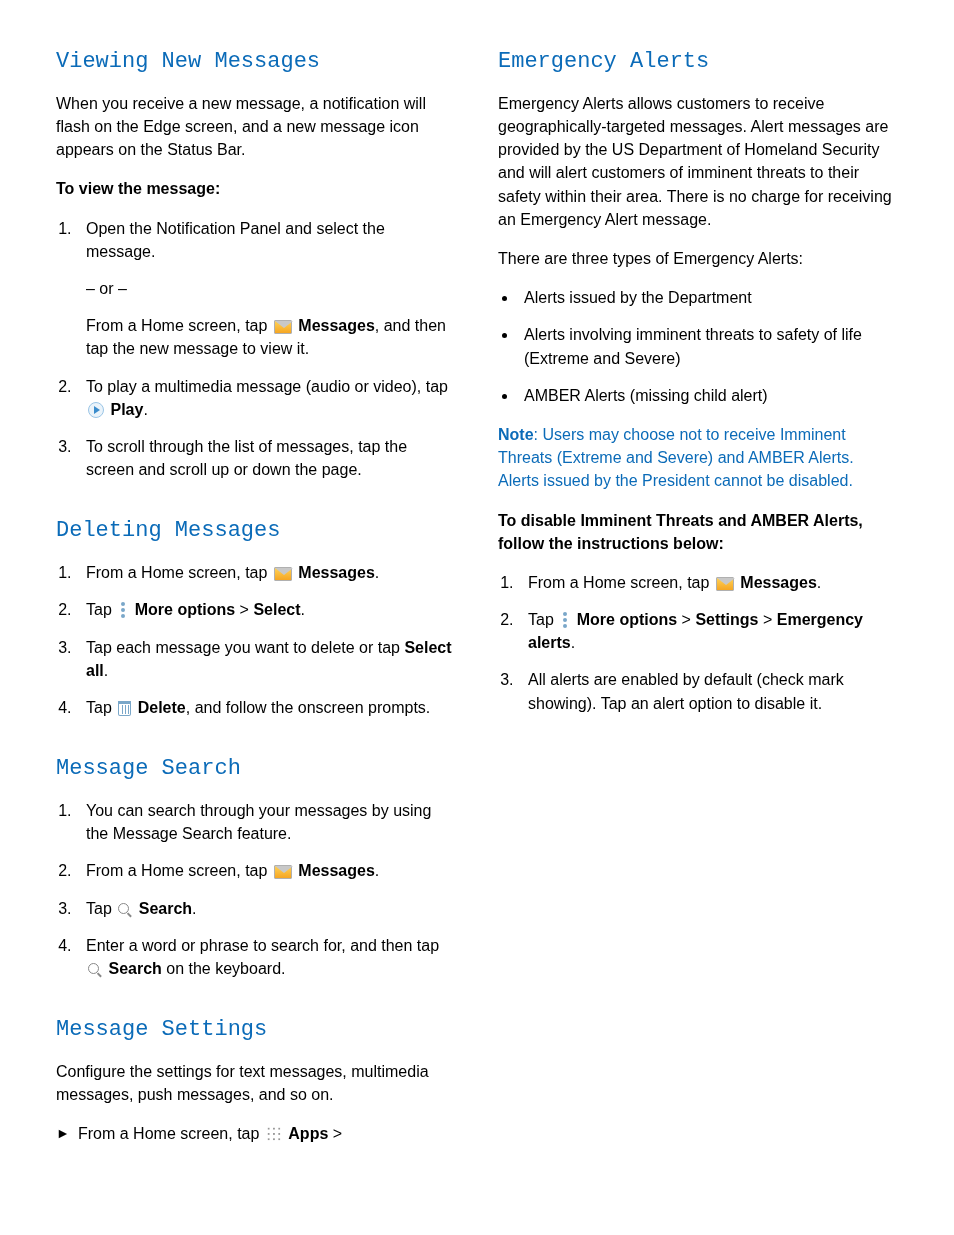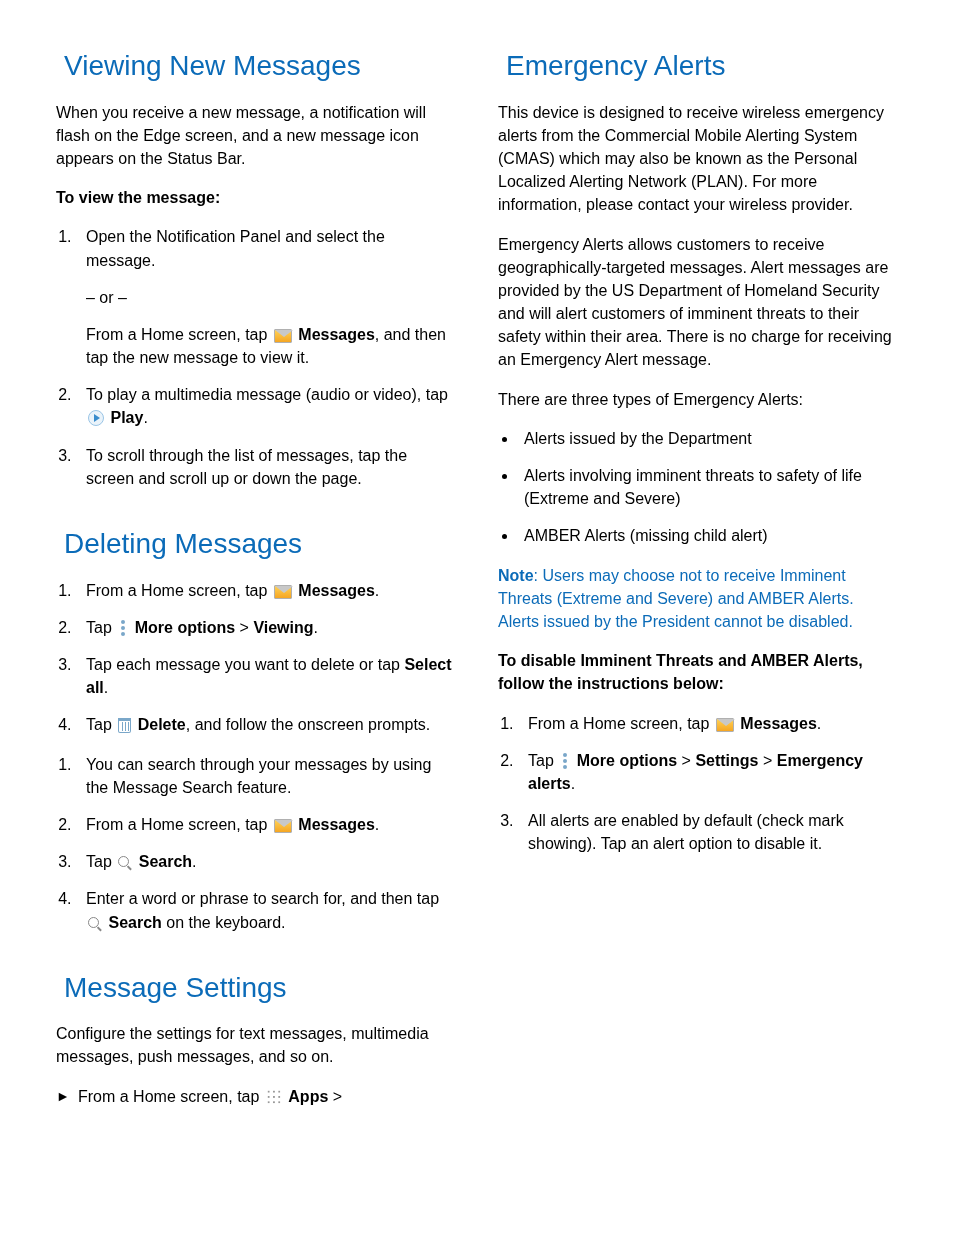--- a/index.html
+++ b/index.html
@@ -19,22 +19,23 @@
     display: flex;
     gap: 42px;
   }
   .col {
     flex: 1;
     min-width: 0;
   }
   h2.section {
     color: #0b6bb8;
     font-weight: 400;
-    font-size: 28px;
-    margin: 0 0 14px 8px;
+    font-size: 22px;
+    margin: 0 0 14px 0;
+    font-family: Liberation Mono, monospace;
   }
   h2.section.spaced { margin-top: 34px; }
   p { margin: 0 0 16px 0; }
   .bold { font-weight: 700; }
   ol.steps {
     padding-left: 20px;
     margin: 0 0 16px 0;
   }
   ol.steps > li {
     padding-left: 10px;
@@ -158,32 +159,33 @@
     <h2 class="section spaced">Deleting Messages</h2>
     <ol class="steps">
       <li>
         <span>From a Home screen, tap </span>
         <span class="ic ic-msg"></span>
         <span class="bold">Messages</span><span>.</span>
       </li>
       <li>
         <span>Tap </span>
         <span class="ic ic-dots"><span></span></span>
-        <span class="bold">More options</span><span> &gt; </span><span class="bold">Viewing</span><span>.</span>
+        <span class="bold">More options</span><span> &gt; </span><span class="bold">Select</span><span>.</span>
       </li>
       <li>
         <span>Tap each message you want to delete or tap </span><span class="bold">Select all</span><span>.</span>
       </li>
       <li>
         <span>Tap </span>
         <span class="ic ic-trash"></span>
         <span class="bold">Delete</span><span>, and follow the onscreen prompts.</span>
       </li>
     </ol>
 
+    <h2 class="section spaced">Message Search</h2>
     <ol class="steps">
       <li>You can search through your messages by using the Message Search feature.</li>
       <li>
         <span>From a Home screen, tap </span>
         <span class="ic ic-msg"></span>
         <span class="bold">Messages</span><span>.</span>
       </li>
       <li>
         <span>Tap </span>
         <span class="ic ic-search"></span>
@@ -203,21 +205,20 @@
       <div class="body">
         <span>From a Home screen, tap </span>
         <span class="ic ic-apps"></span>
         <span class="bold">Apps</span><span> &gt; </span>
       </div>
     </div>
   </div>
 
   <div class="col">
     <h2 class="section">Emergency Alerts</h2>
-    <p>This device is designed to receive wireless emergency alerts from the Commercial Mobile Alerting System (CMAS) which may also be known as the Personal Localized Alerting Network (PLAN). For more information, please contact your wireless provider.</p>
     <p>Emergency Alerts allows customers to receive geographically-targeted messages. Alert messages are provided by the US Department of Homeland Security and will alert customers of imminent threats to their safety within their area. There is no charge for receiving an Emergency Alert message.</p>
     <p>There are three types of Emergency Alerts:</p>
     <ul class="bullets">
       <li>Alerts issued by the Department</li>
       <li>Alerts involving imminent threats to safety of life (Extreme and Severe)</li>
       <li>AMBER Alerts (missing child alert)</li>
     </ul>
     <p class="note">
       <span class="bold">Note</span><span>: Users may choose not to receive Imminent Threats (Extreme and Severe) and AMBER Alerts. Alerts issued by the President cannot be disabled.</span>
     </p>

